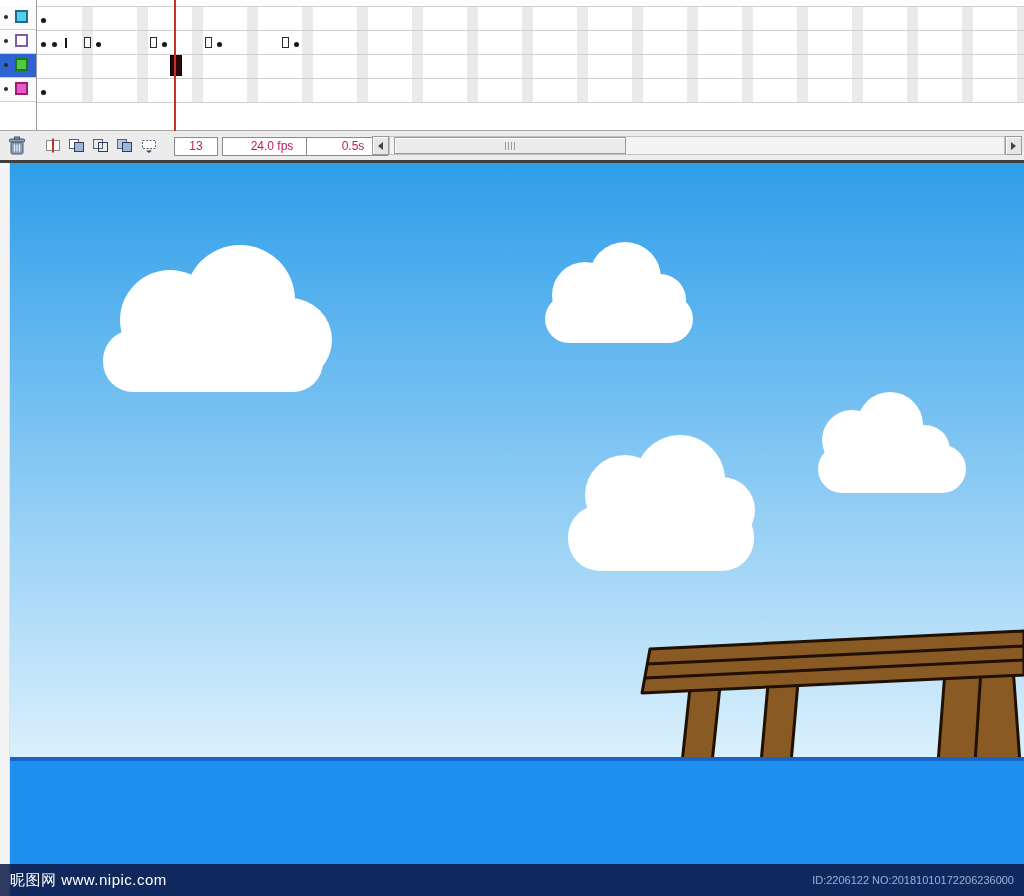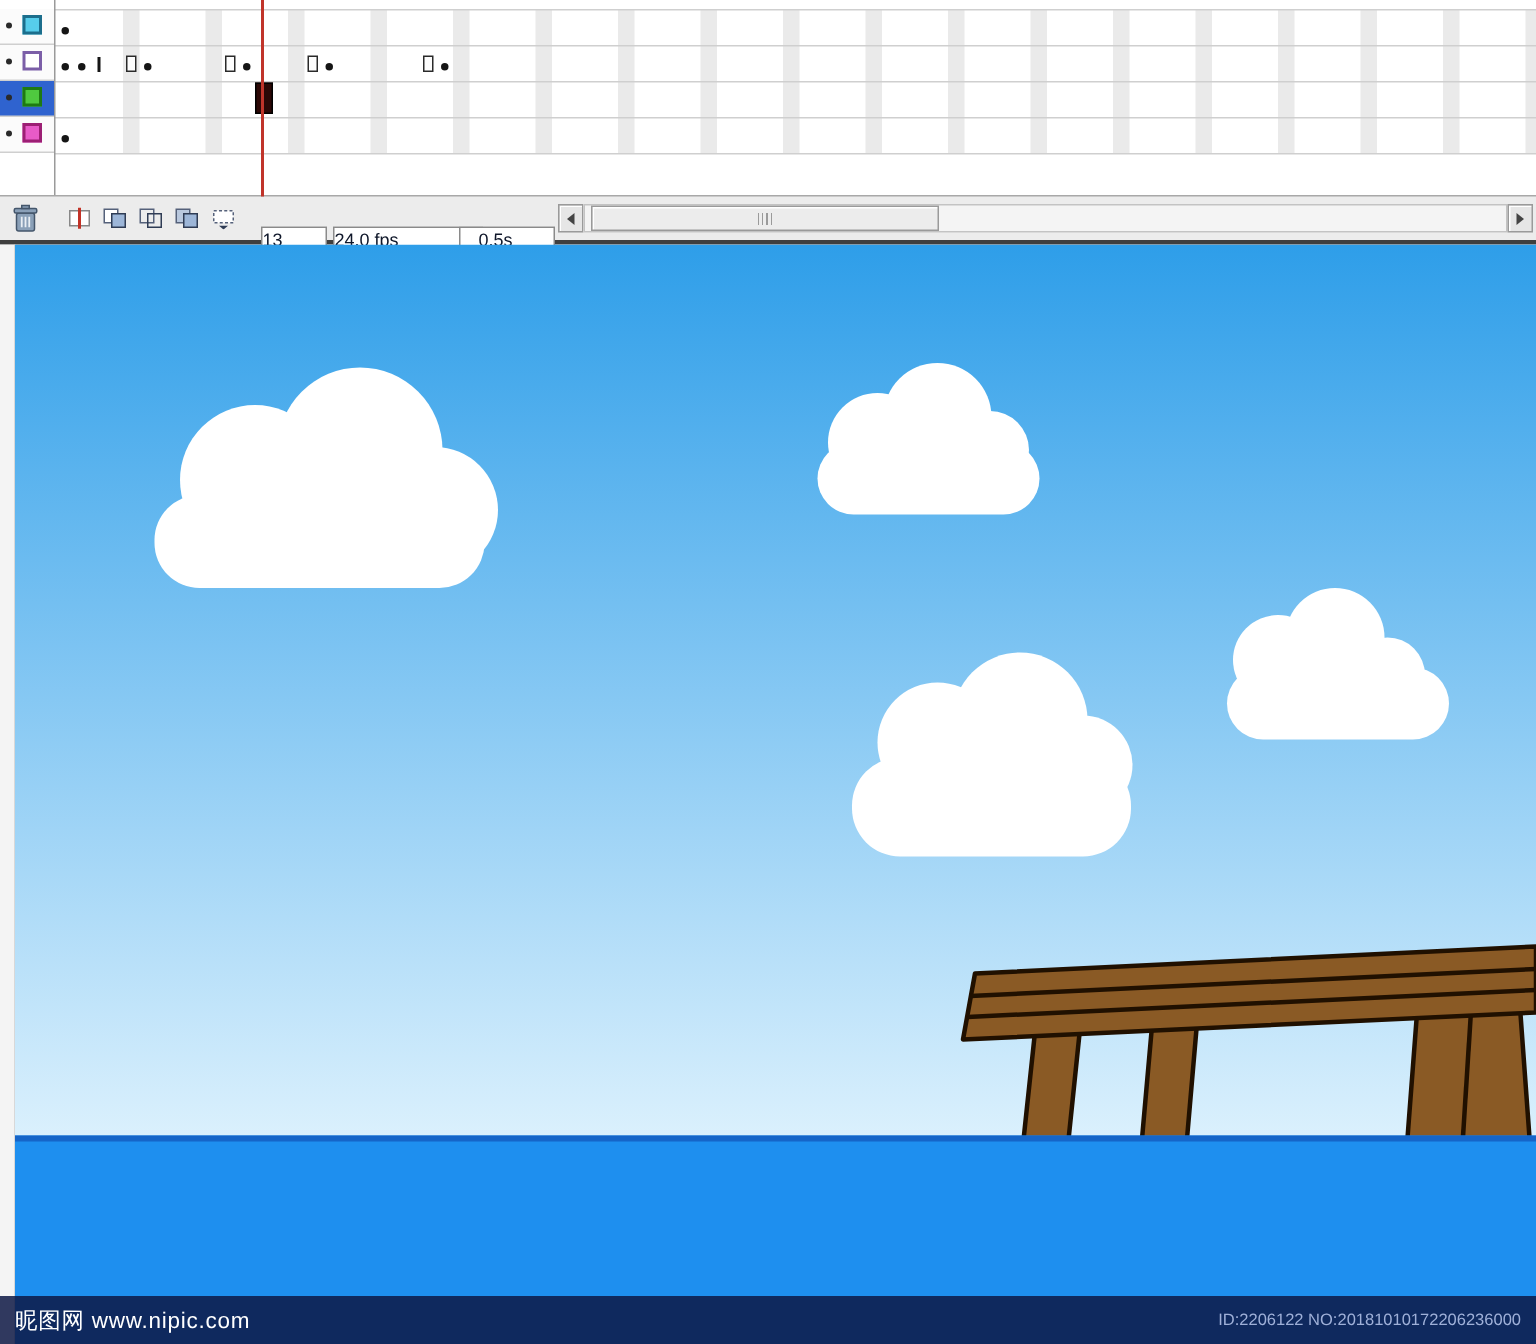--- a/index.html
+++ b/index.html
@@ -22,24 +22,24 @@
   .mk-dot::after{content:"";position:absolute;left:3px;top:12px;width:5px;height:5px;border-radius:50%;background:#151515;}
   .mk-bar::after{content:"";position:absolute;left:5px;top:8px;width:2px;height:10px;background:#151515;}
   .mk-rect::after{content:"";position:absolute;left:2px;top:7px;width:7px;height:11px;border:1px solid #2a2a2a;background:#fdfdfd;box-sizing:border-box;}
   .mk-block::after{content:"";position:absolute;left:0;top:1px;width:12px;height:21px;background:#2c0806;border:1px solid #000;box-sizing:border-box;}
   #playhead{position:absolute;top:0;width:2px;height:131px;background:#c0342a;z-index:5;}
   
   #tl-toolbar{position:absolute;top:130px;left:0;width:1024px;height:30px;background:#ececec;border-top:1px solid #a8a8a8;box-sizing:border-box;}
   #trash-btn{position:absolute;left:6px;top:4px;width:22px;height:22px;cursor:pointer;}
   #nav-icons{position:absolute;left:44px;top:7px;display:flex;gap:6px;}
   .nav-ic{width:18px;height:15px;display:inline-block;cursor:pointer;}
-  .status-box{position:absolute;top:20px;height:19px;border:1px solid #8a8a8a;background:#fff;font-size:12px;color:#0f172a;line-height:17px;box-sizing:border-box;}
+  .status-box{position:absolute;top:6px;height:19px;border:1px solid #8a8a8a;background:#fff;font-size:12px;color:#be185d;text-align:center;line-height:17px;box-sizing:border-box;}
   #cur-frame{left:174px;width:44px;}
   #fps-box{left:222px;width:100px;}
-  #etime-box{left:306px;width:64px;padding-left:12px;}
+  #etime-box{left:306px;width:82px;padding-left:12px;}
   
   #hscroll{position:absolute;left:372px;top:5px;width:650px;height:19px;}
   .sb-btn{position:absolute;top:0;width:17px;height:19px;background:#e6e6e6;border:1px solid #9a9a9a;box-sizing:border-box;box-shadow:inset 1px 1px 0 #fff;display:flex;align-items:center;justify-content:center;cursor:pointer;}
   #sb-left{left:0;}
   #sb-right{left:633px;}
   .tri-l{width:0;height:0;border-top:4px solid transparent;border-bottom:4px solid transparent;border-right:5px solid #444;}
   .tri-r{width:0;height:0;border-top:4px solid transparent;border-bottom:4px solid transparent;border-left:5px solid #444;}
   #sb-track{position:absolute;left:17px;top:0;width:616px;height:19px;background:#f4f4f4;border:1px solid #c3c3c3;box-sizing:border-box;}
   #sb-thumb{position:absolute;left:4px;top:0;width:232px;height:17px;background:#ececec;border:1px solid #9a9a9a;box-sizing:border-box;box-shadow:inset 1px 1px 0 #fff;cursor:grab;}
   #sb-thumb::after{content:"";position:absolute;left:50%;top:4px;margin-left:-5px;width:10px;height:8px;

